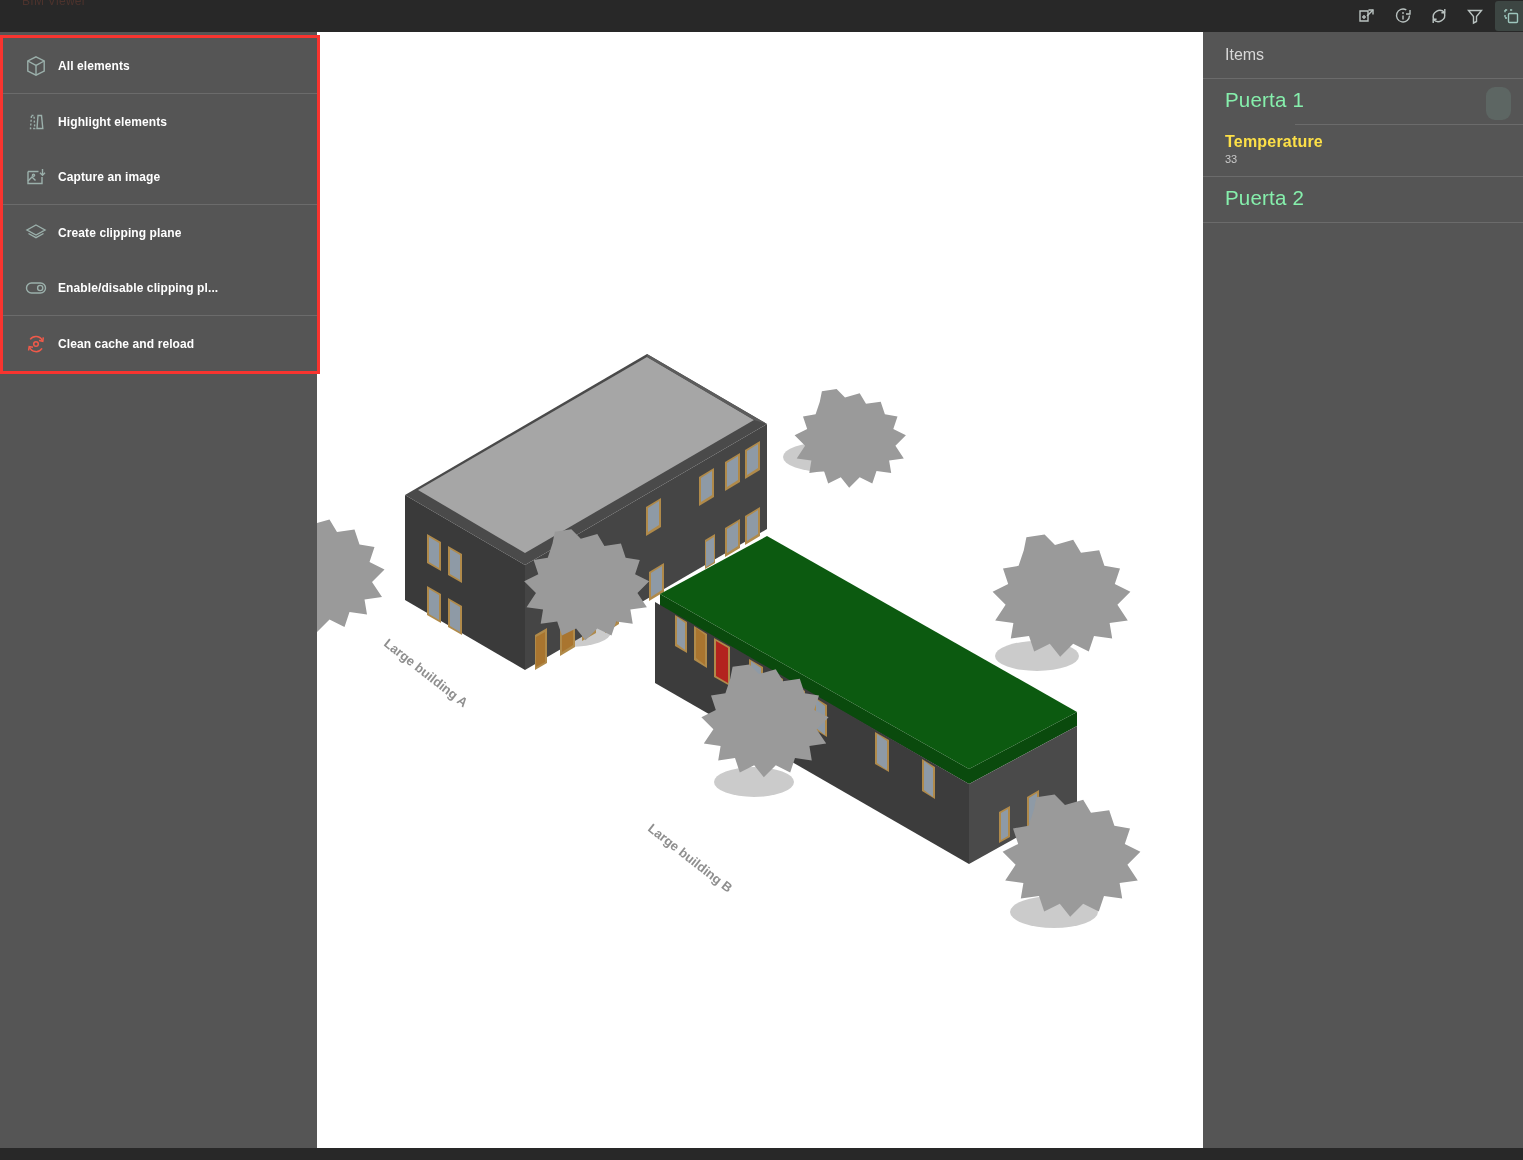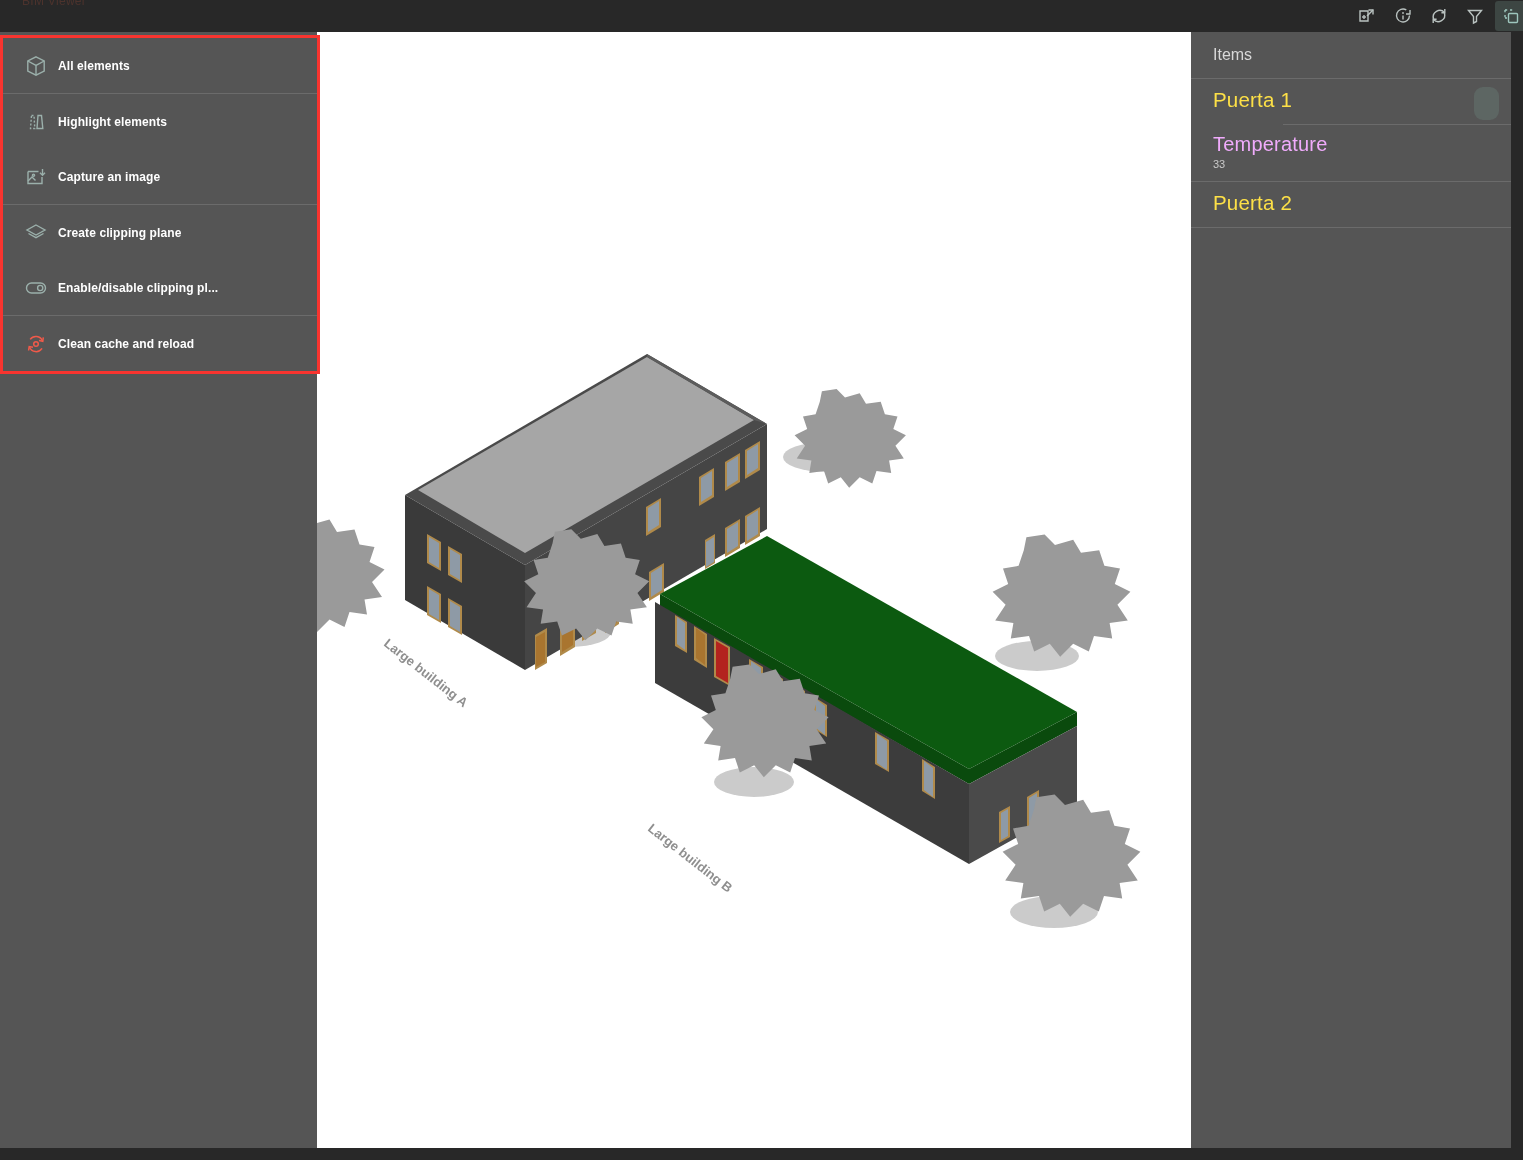--- a/index.html
+++ b/index.html
@@ -83,42 +83,42 @@
     position: absolute; left: 317px; top: 32px;
     width: 886px; height: 1116px;
     background: #ffffff;
     overflow: hidden;
     z-index: 5;
   }
   #viewport svg { display: block; }
 
   
   #right-panel {
-    position: absolute; right: 12px; top: 32px;
+    position: absolute; right: 0; top: 32px;
     width: 320px; height: 1116px;
     background: #555555;
     z-index: 10;
   }
   #items-header {
     height: 46px; display: flex; align-items: center;
     padding-left: 22px;
     font-size: 16px; color: #d8d8d8;
   }
   .panel-div { height: 1px; background: #6b6b6b; }
   .panel-div.indent { margin-left: 92px; }
 
   .item-row {
     position: relative;
     padding: 9px 22px 12px 22px;
   }
   .item-title {
-    font-size: 20.5px; color: #fde047; letter-spacing: .2px;
+    font-size: 20.5px; color: #86efac; letter-spacing: .2px;
   }
   .prop-row { padding: 8px 22px 11px 22px; }
-  .prop-name { font-size: 20px; color: #f0abfc; font-weight: normal; letter-spacing: .2px; }
+  .prop-name { font-size: 16px; color: #fde047; font-weight: bold; letter-spacing: .2px; }
   .prop-value { font-size: 11px; color: #c9c9c9; margin-top: 2px; }
 
   .item-toggle {
     position: absolute; right: 12px; top: 8px;
     width: 25px; height: 33px;
     border-radius: 9px;
     background: #5d6663;
   }
 
   

